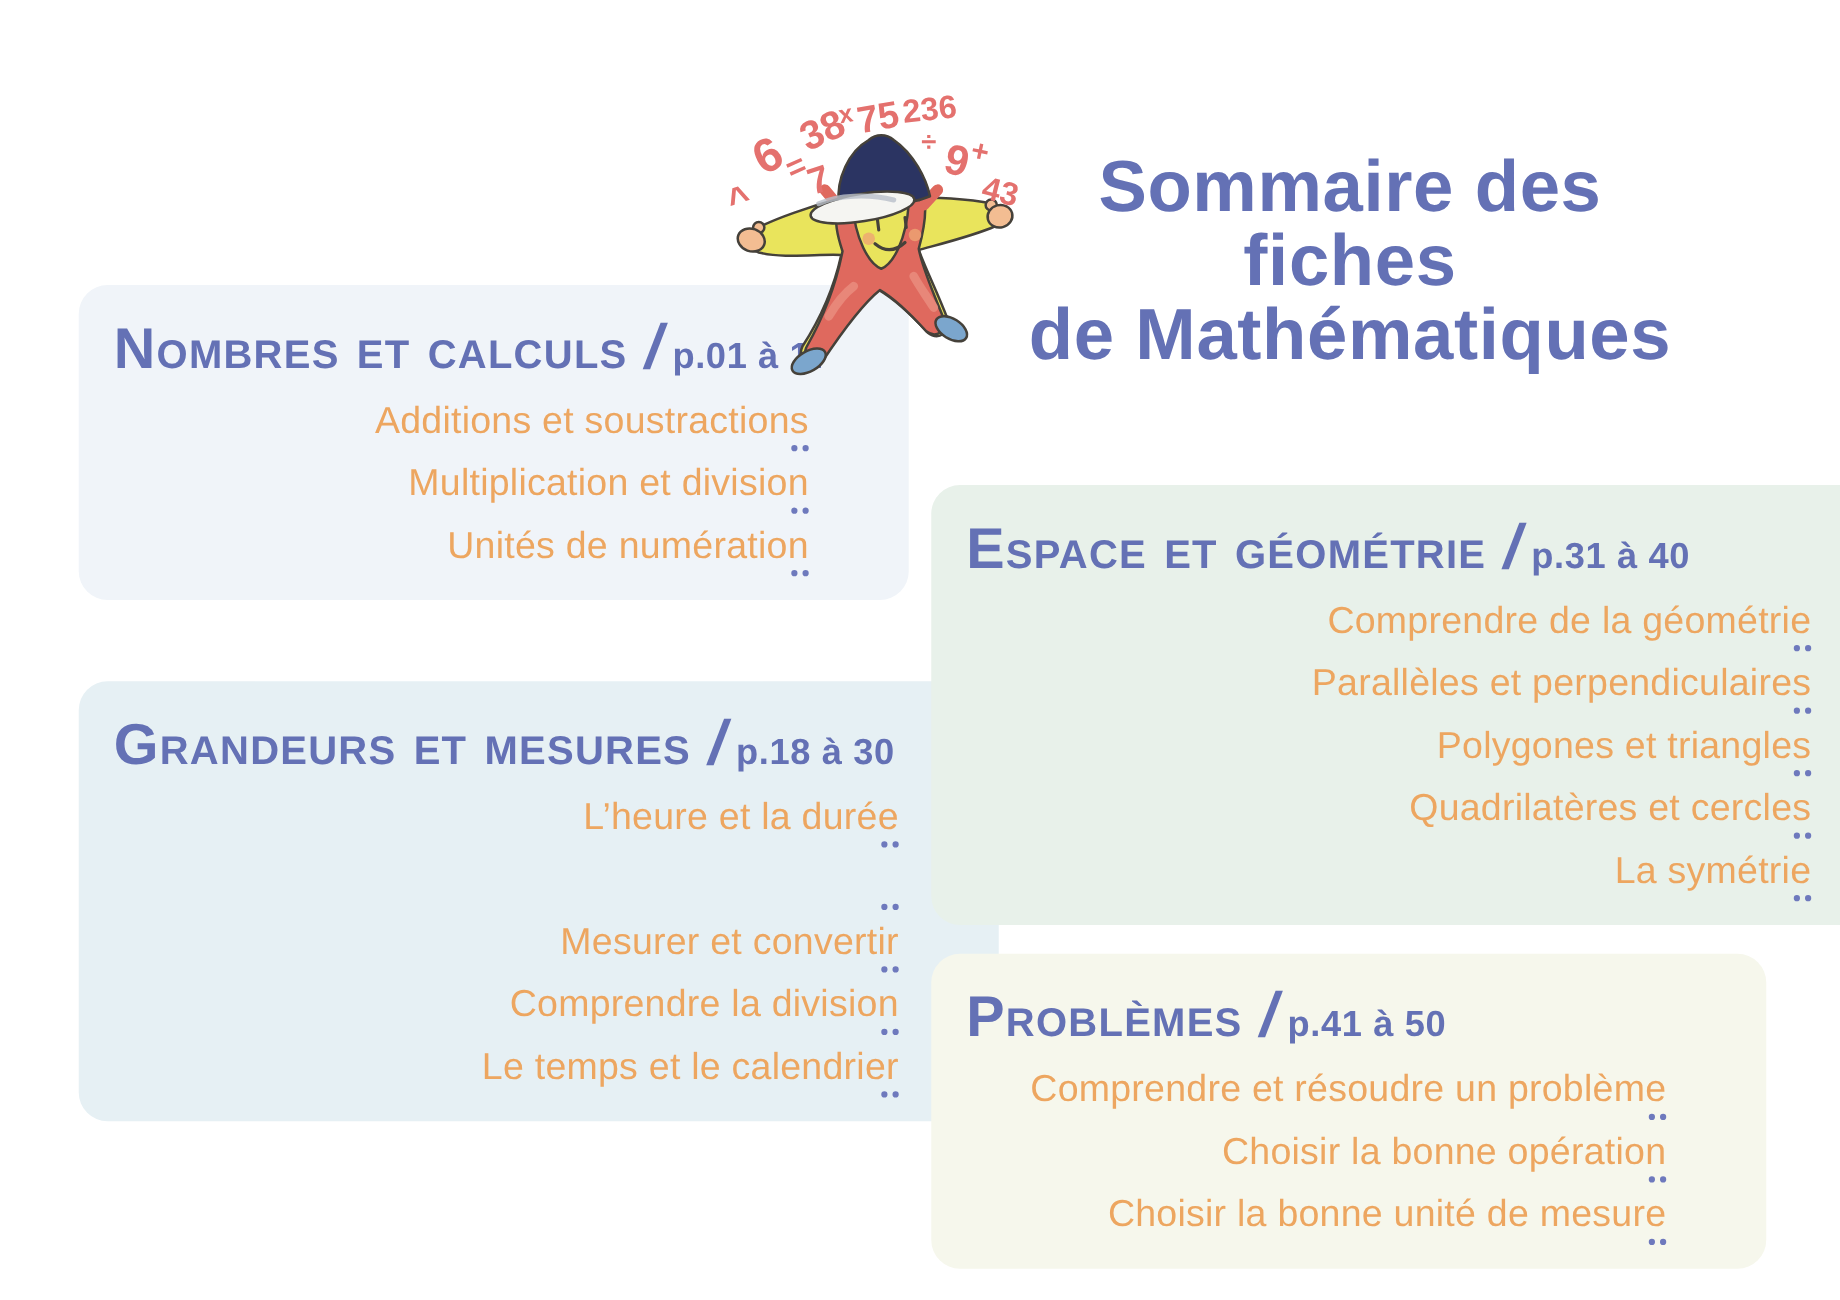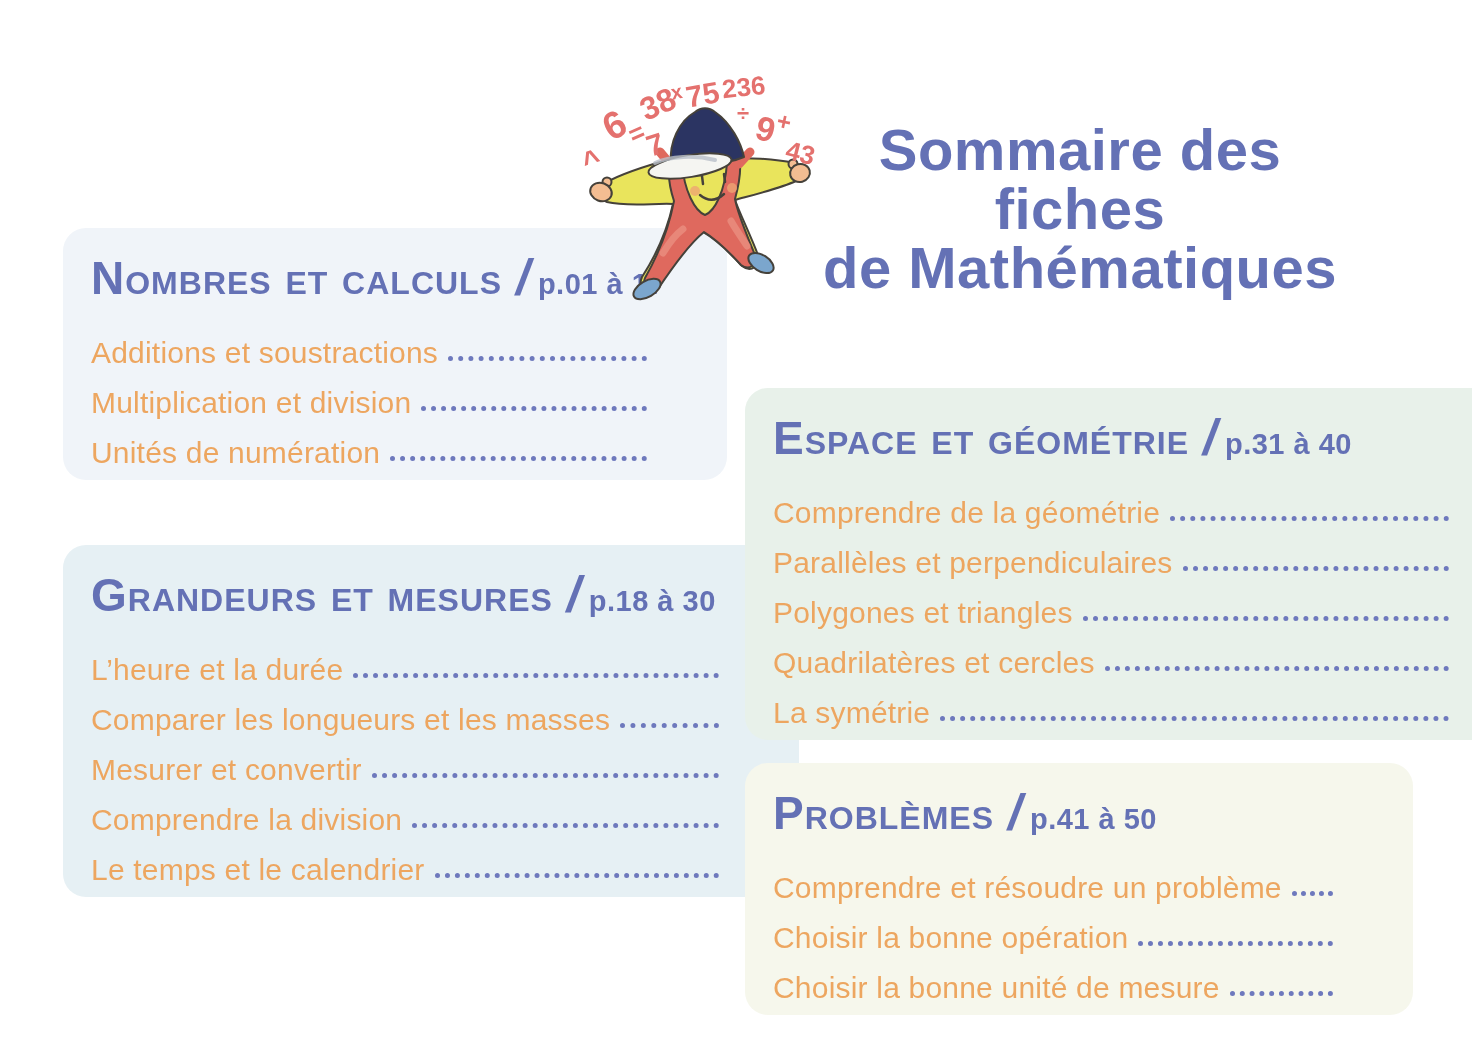--- a/index.html
+++ b/index.html
@@ -22,21 +22,21 @@
   .card3{left:745px;top:388px;width:784px;background:var(--card_espace_bg);}
   .card4{left:745px;top:763px;width:668px;background:var(--card_problemes_bg);}
   .sec-head{
     display:flex;align-items:baseline;white-space:nowrap;margin:0 0 14px 0;
     color:var(--heading_purple);
   }
   .sec-title{font-variant:small-caps;font-size:46px;font-weight:700;letter-spacing:1px;}
   .slash{font-size:50px;font-weight:700;font-style:italic;margin:0 8px 0 14px;}
   .pages{font-size:29px;font-weight:600;letter-spacing:0.5px;}
   .rows{margin-right:52px;}
-  .row{display:flex;align-items:flex-end;height:50px;}
+  .row{display:flex;align-items:flex-end;height:50px;flex-direction:column;}
   .label{
     font-size:30px;color:var(--item_orange);white-space:nowrap;letter-spacing:0.2px;
   }
   .leader{
     flex:1;min-width:14px;margin:0 0 9px 10px;
     border-bottom:5px dotted var(--dots_purple);
   }
   .mascot{position:absolute;left:585px;top:103px;width:230px;height:210px;z-index:4;}
   .mascot svg{display:block;width:230px;height:210px;}
   .mascot-numbers{position:absolute;left:0;top:0;width:100%;height:100%;z-index:5;pointer-events:none;}
@@ -80,21 +80,20 @@
     <span class="sec-title">Grandeurs et mesures</span>
     <span class="slash">/</span>
     <span class="pages">p.18 à 30</span>
   </h2>
   <div class="rows">
       <div class="row">
         <span class="label">L’heure et la durée</span>
         <span class="leader"></span>
       </div>
       <div class="row">
-        <span class="label">Comparer les longueurs et les masses</span>
         <span class="leader"></span>
       </div>
       <div class="row">
         <span class="label">Mesurer et convertir</span>
         <span class="leader"></span>
       </div>
       <div class="row">
         <span class="label">Comprendre la division</span>
         <span class="leader"></span>
       </div>

